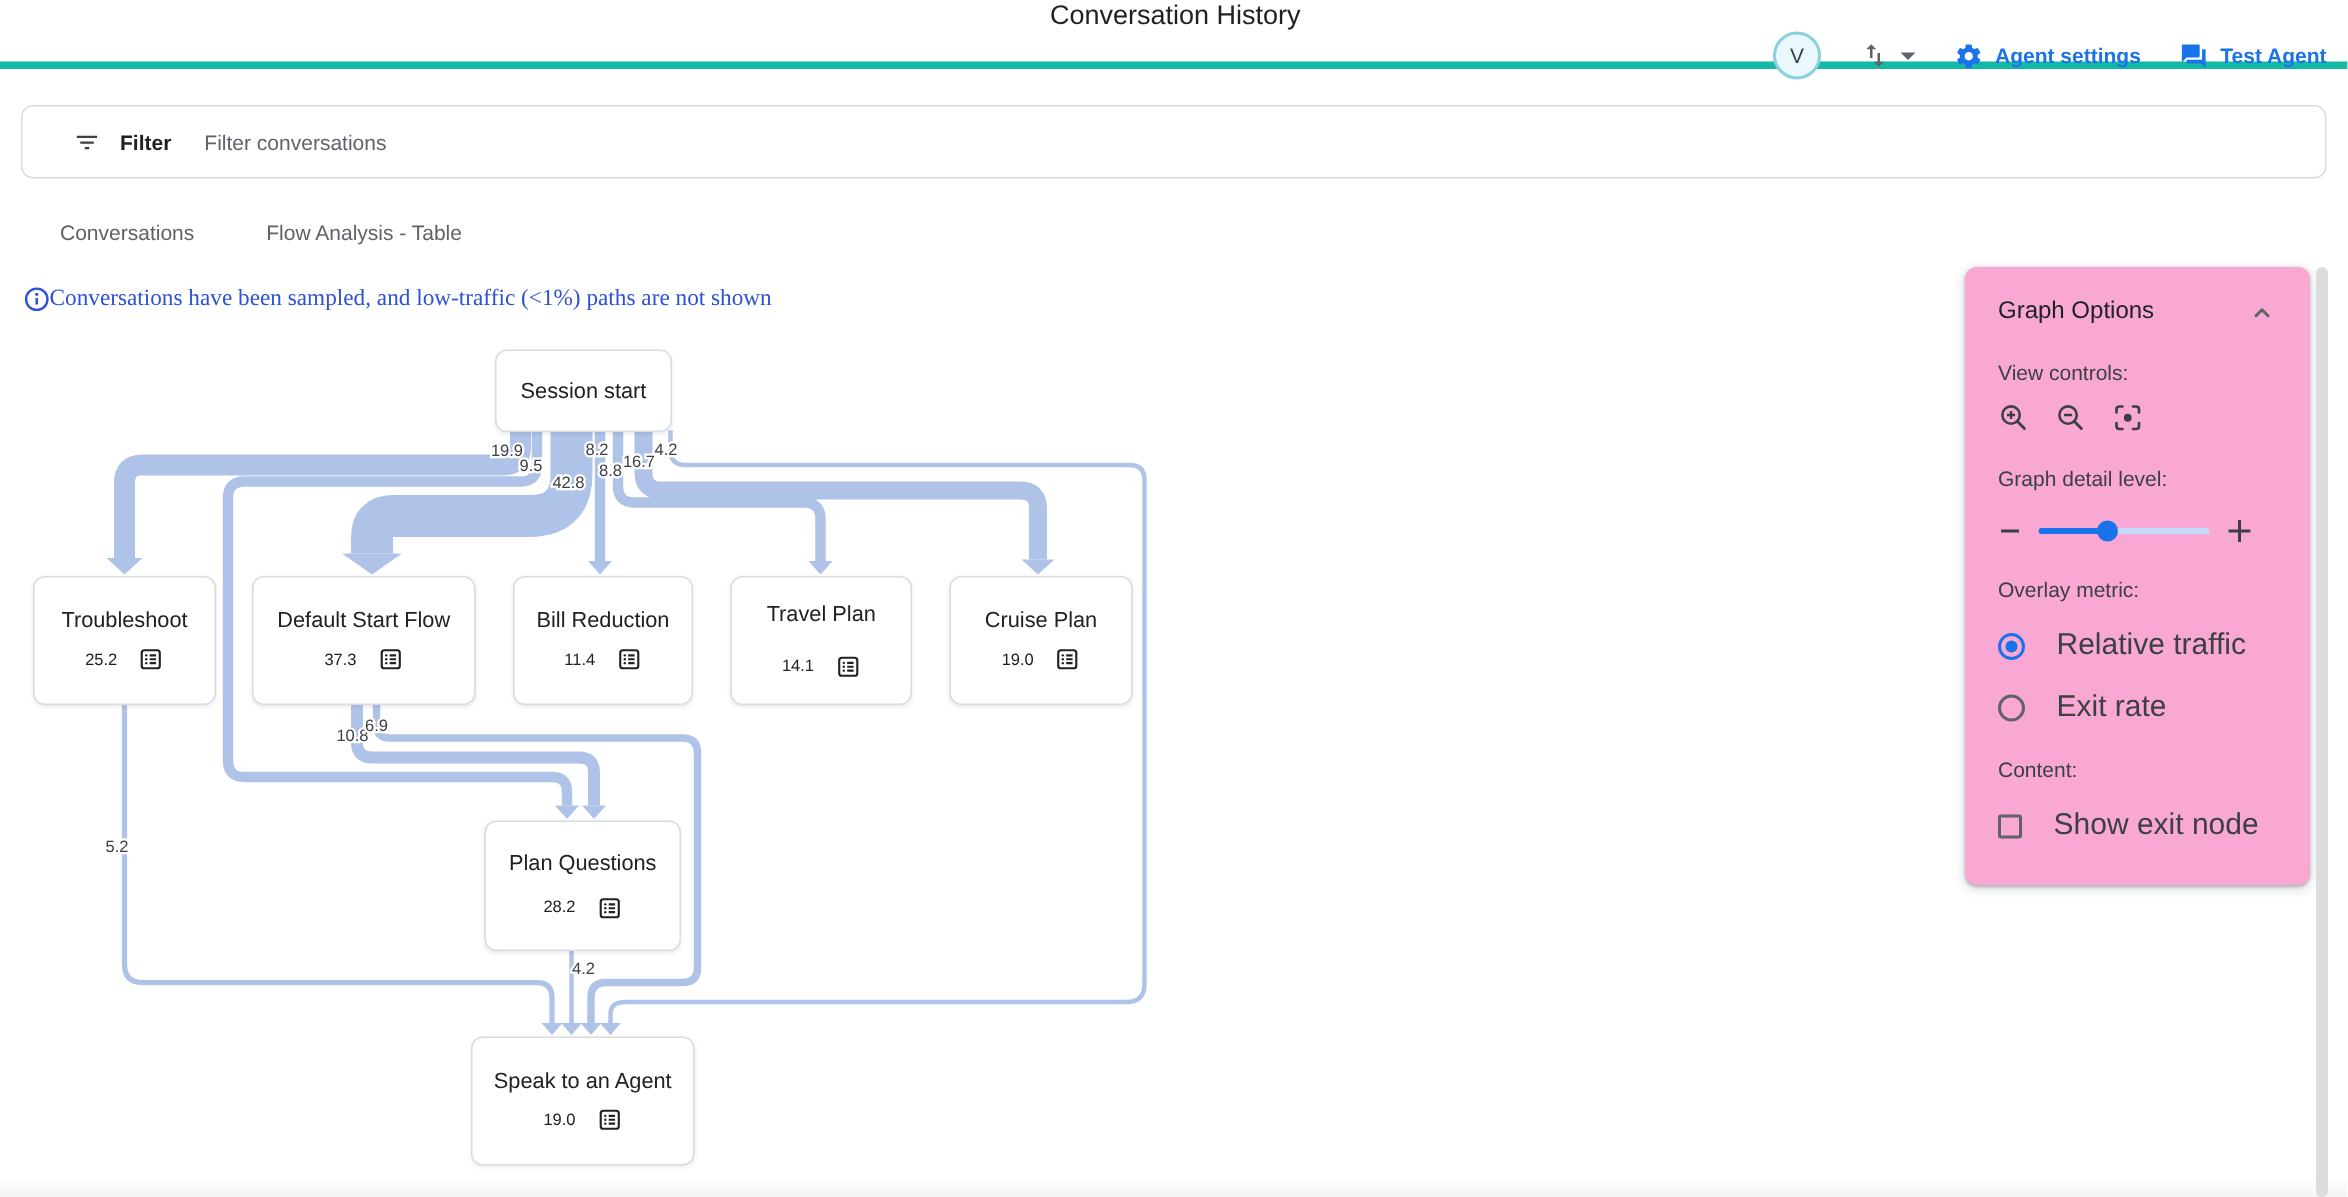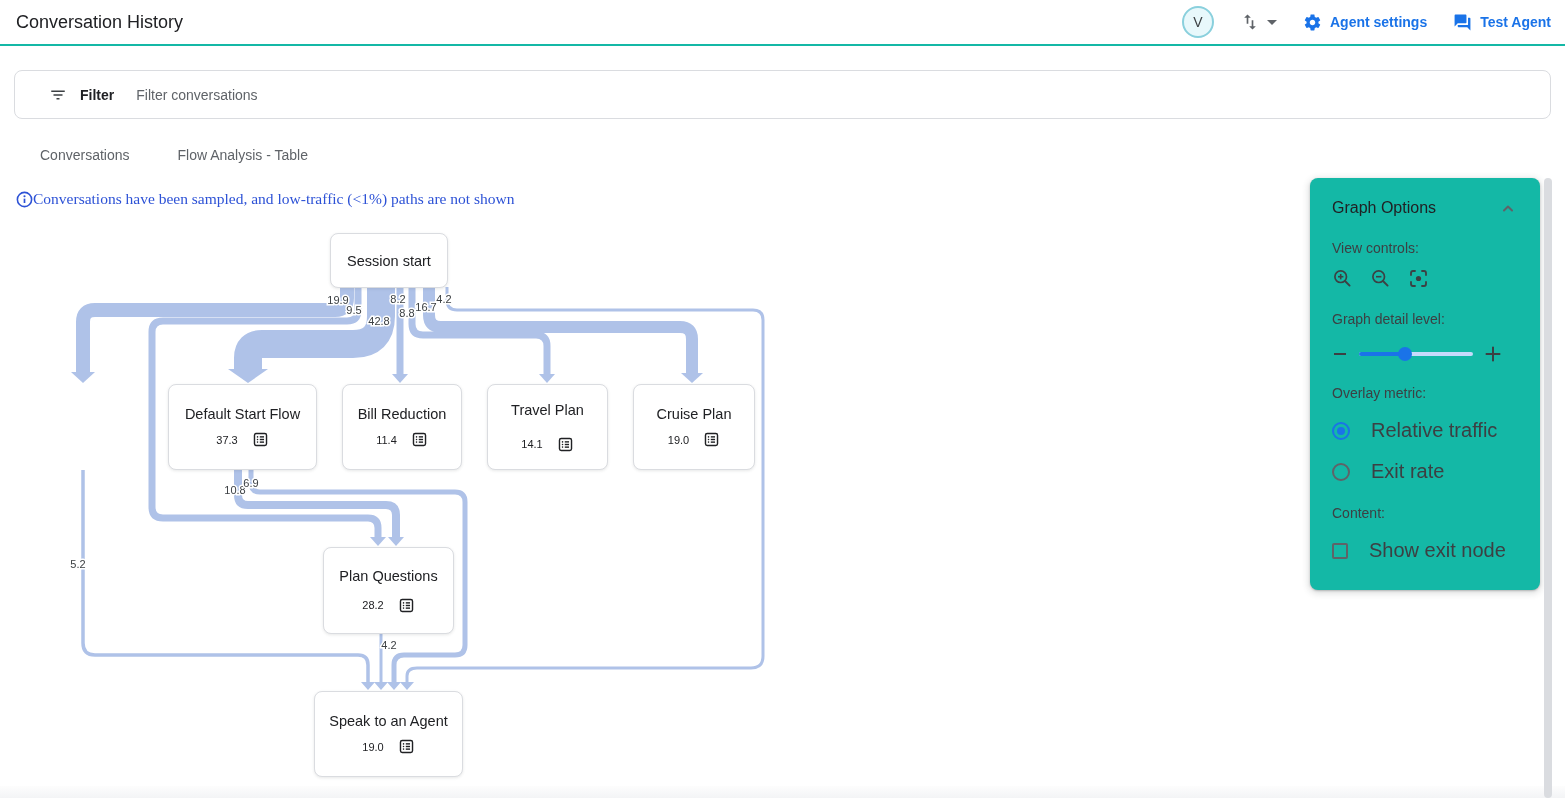--- a/index.html
+++ b/index.html
@@ -2,21 +2,21 @@
 <html><head>
 <meta charset="utf-8">
 <style>
   * { margin:0; padding:0; box-sizing:border-box; }
   html,body { width:1565px; height:798px; overflow:hidden; background:#fff;
     font-family:"Liberation Sans", sans-serif; color:#202124; }
   .page { position:relative; width:1565px; height:798px; }
 
   
   .header { position:absolute; top:0; left:0; right:0; height:46px;
-    border-bottom:2px solid #14b8a6; display:flex; align-items:center; padding:0 14px 0 16px; }
+    border-bottom:5px solid #14b8a6; display:flex; align-items:center; padding:0 14px 0 16px;flex-direction:column; }
   .page-title { font-size:18px; color:#202124; }
   .header-right { margin-left:auto; display:flex; align-items:center; gap:26px; }
   .avatar { width:32px; height:32px; border-radius:50%; background:#e8f8fb; border:2px solid #8ad0dd;
     display:flex; align-items:center; justify-content:center; font-size:14px; color:#3c4043; cursor:pointer; }
   .sort-ctl { display:flex; align-items:center; gap:7px; cursor:pointer; }
   .caret { width:0; height:0; border-left:5px solid transparent; border-right:5px solid transparent;
     border-top:5px solid #5f6368; }
   .hdr-btn { display:flex; align-items:center; gap:8px; color:#1a73e8; font-size:14px; font-weight:bold; cursor:pointer; }
 
   
@@ -45,21 +45,21 @@
     paint-order:stroke; stroke:#ffffff; stroke-width:3px; }
   .node { position:absolute; background:#fff; border:1px solid #dadce0; border-radius:8px;
     box-shadow:0 1px 3px rgba(60,64,67,.12); display:flex; flex-direction:column;
     align-items:center; justify-content:center; gap:9px; cursor:pointer; z-index:2; }
   .node-title { font-size:14.5px; color:#202124; }
   .node-value-row { display:flex; align-items:center; gap:14px; }
   .node-value { font-size:11px; color:#202124; }
   .node-icon { display:flex; cursor:pointer; }
 
   
-  .panel { position:absolute; left:1310px; top:178px; width:230px; height:412px; background:#14b8a6;
+  .panel { position:absolute; left:1310px; top:178px; width:230px; height:412px; background:#f9a8d4;
     border-radius:8px; box-shadow:0 1px 2px rgba(60,64,67,.3), 0 2px 6px 2px rgba(60,64,67,.15);
     padding:20px 22px; z-index:3; }
   .panel-head { display:flex; align-items:center; justify-content:space-between; }
   .panel-title { font-size:16px; color:#202124; }
   .sec-label { font-size:14px; color:#3c4043; margin-top:22px; }
   .view-controls { display:flex; gap:17px; margin-top:12px; }
   .icon-btn { cursor:pointer; display:flex; }
   .slider-row { display:flex; align-items:center; margin-top:18px; gap:11px; }
   .slider-track { position:relative; width:114px; height:4px; background:#c6dafb; border-radius:2px; cursor:pointer; }
   .slider-fill { position:absolute; left:0; top:0; height:4px; width:40%; background:#1a73e8; border-radius:2px; }
@@ -182,20 +182,37 @@
       <text class="edge-label" x="235" y="494">10.8</text>
       <text class="edge-label" x="251" y="487">6.9</text>
       <text class="edge-label" x="389" y="649">4.2</text>
     </g>
   </svg>
 
   <div class="node" style="left:330px; top:233px; width:118px; height:55px;">
     <div class="node-title">Session start</div>
   </div>
 
+  <div class="node" style="left:22px; top:384px; width:122px; height:86px;">
+    <div class="node-title">Troubleshoot</div>
+    <div class="node-value-row">
+      <span class="node-value">25.2</span>
+      <span class="node-icon">
+        <svg width="17" height="17" viewBox="0 0 24 24">
+            <rect x="3.5" y="3.5" width="17" height="17" rx="2.5" fill="none" stroke="#202124" stroke-width="2"></rect>
+            <line x1="11" y1="8.3" x2="17" y2="8.3" stroke="#202124" stroke-width="2"></line>
+            <line x1="11" y1="12" x2="17" y2="12" stroke="#202124" stroke-width="2"></line>
+            <line x1="11" y1="15.7" x2="17" y2="15.7" stroke="#202124" stroke-width="2"></line>
+            <circle cx="7.8" cy="8.3" r="1.1" fill="#202124"></circle>
+            <circle cx="7.8" cy="12" r="1.1" fill="#202124"></circle>
+            <circle cx="7.8" cy="15.7" r="1.1" fill="#202124"></circle>
+          </svg>
+      </span>
+    </div>
+  </div>
 
   <div class="node" style="left:168px; top:384px; width:149px; height:86px;">
     <div class="node-title">Default Start Flow</div>
     <div class="node-value-row">
       <span class="node-value">37.3</span>
       <span class="node-icon">
         <svg width="17" height="17" viewBox="0 0 24 24">
             <rect x="3.5" y="3.5" width="17" height="17" rx="2.5" fill="none" stroke="#202124" stroke-width="2"></rect>
             <line x1="11" y1="8.3" x2="17" y2="8.3" stroke="#202124" stroke-width="2"></line>
             <line x1="11" y1="12" x2="17" y2="12" stroke="#202124" stroke-width="2"></line>

